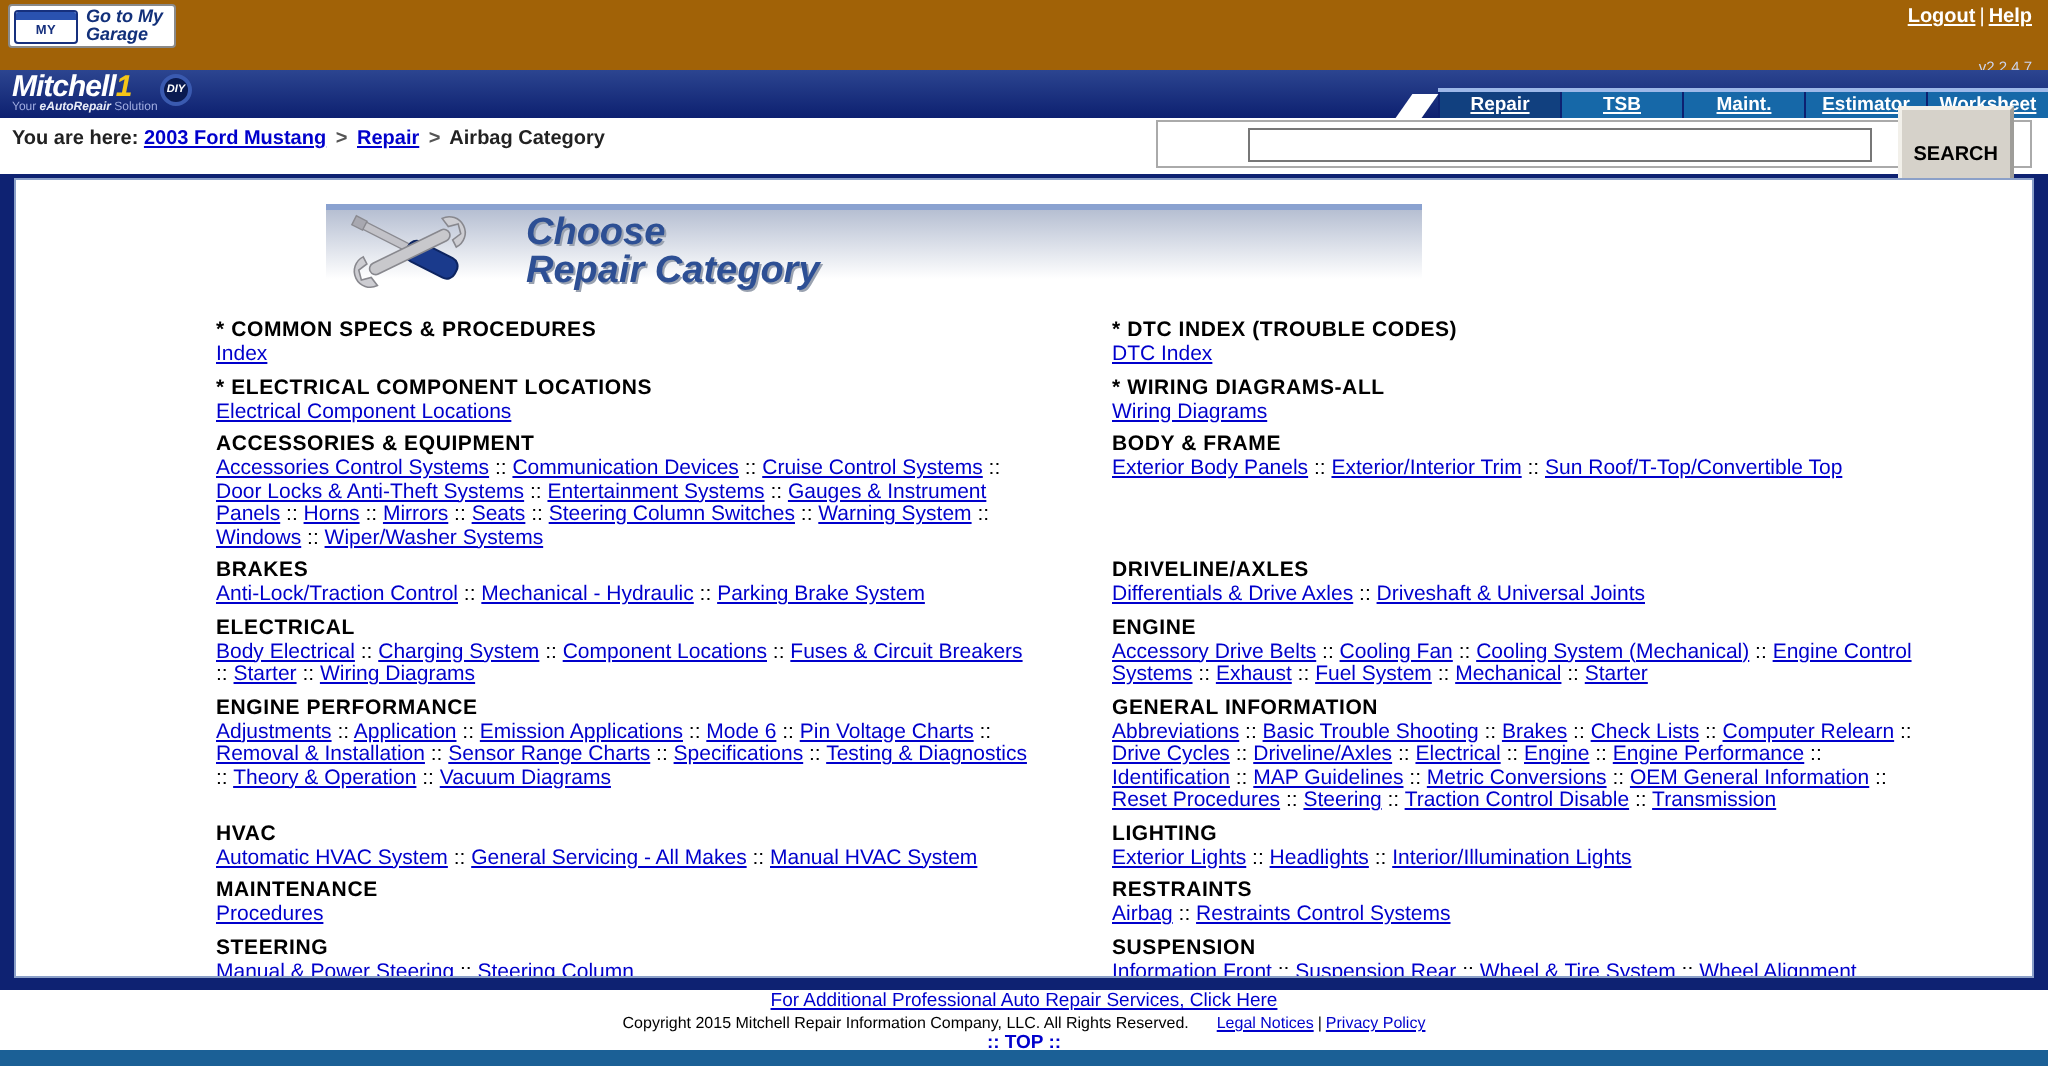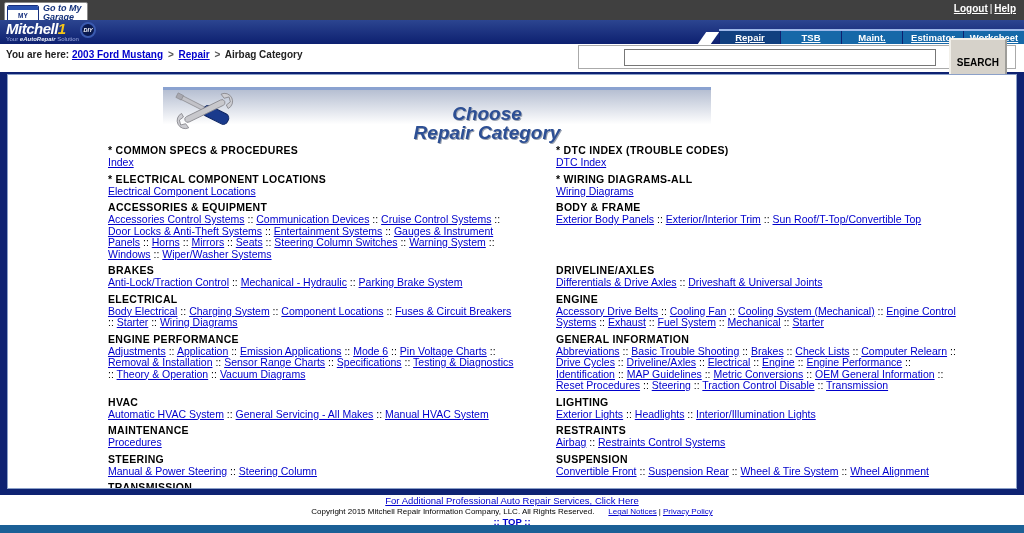--- a/index.html
+++ b/index.html
@@ -6,21 +6,21 @@
   html,body { margin:0; padding:0; }
   body {
     width:1024px; height:533px; overflow:hidden;
     font-family:"Liberation Sans", sans-serif;
     background:#0e2272;
     display:flex; flex-direction:column;
   }
   a { text-decoration:underline; cursor:pointer; }
 
   
-  .topbar { height:20px; background:#404040; position:relative; flex:0 0 auto; }
+  .topbar { height:35px; background:#a16207; position:relative; flex:0 0 auto; }
   .mycars-btn {
     position:absolute; left:4px; top:2px; height:22px;
     background:#fff; border:1px solid #8a8a8a; border-radius:2px;
     display:flex; align-items:center; gap:4px; padding:1px 5px 1px 2px; cursor:pointer;
   }
   .plate { width:32px; height:17px; border:1px solid #16307e; border-radius:2px; background:#fff; overflow:hidden; }
   .plate-top { height:4px; background:#2a52b0; }
   .plate-text { font-size:6.5px; line-height:11px; font-weight:bold; color:#16307e; text-align:center; letter-spacing:0.2px; }
   .garage-label { font-size:9px; line-height:9px; font-weight:bold; font-style:italic; color:#12307a; white-space:pre-line; }
   .top-right { position:absolute; right:8px; top:3px; text-align:right; }
@@ -73,23 +73,23 @@
   .content { background:#fff; height:100%; border:1px solid #8ba0c8; overflow:hidden; position:relative; }
 
   .banner {
     margin:12px 0 0 155px; width:548px; height:45px;
     border-top:3px solid #8aa2d0;
     background:linear-gradient(#b6bfd2, #ffffff 82%);
     position:relative;
   }
   .tools-icon { position:absolute; left:6px; top:-7px; }
   .banner-title {
-    margin-left:100px; padding-top:14px;
+    margin-left:100px; padding-top:2px;
     font-size:19px; line-height:19px; font-weight:bold; font-style:italic;
-    color:#2d4f94; text-shadow:1px 1px 0 #9aa2b0;text-align:center;
+    color:#2d4f94; text-shadow:1px 1px 0 #9aa2b0;
   }
 
   .catgrid { margin:13px 50px 0 100px; display:grid; grid-template-columns:1fr 1fr; column-gap:38px; align-items:start; }
   .section { margin-bottom:5px; }
   .sec-heading { font-size:10.5px; line-height:11px; font-weight:bold; color:#000; letter-spacing:0.3px; margin-bottom:1px; }
   .sec-links { font-size:10.5px; line-height:11.5px; }
   .cat-link { color:#0000cc; }
   .sep { color:#000; }
 
   
@@ -245,21 +245,21 @@
         <div class="section">
           <div class="sec-heading">RESTRAINTS</div>
           <div class="sec-links"><a class="cat-link">Airbag</a><span class="sep"> :: </span><a class="cat-link">Restraints Control Systems</a></div>
         </div>
         <div class="section">
           <div class="sec-heading">STEERING</div>
           <div class="sec-links"><a class="cat-link">Manual &amp; Power Steering</a><span class="sep"> :: </span><a class="cat-link">Steering Column</a></div>
         </div>
         <div class="section">
           <div class="sec-heading">SUSPENSION</div>
-          <div class="sec-links"><a class="cat-link">Convertible Front</a><span class="sep"> :: </span><a class="cat-link">Suspension Rear</a><span class="sep"> :: </span><a class="cat-link">Wheel &amp; Tire System</a><span class="sep"> :: </span><a class="cat-link">Wheel Alignment</a></div>
+          <div class="sec-links"><a class="cat-link">Information Front</a><span class="sep"> :: </span><a class="cat-link">Suspension Rear</a><span class="sep"> :: </span><a class="cat-link">Wheel &amp; Tire System</a><span class="sep"> :: </span><a class="cat-link">Wheel Alignment</a></div>
         </div>
         <div class="section">
           <div class="sec-heading">TRANSMISSION</div>
         </div>
         <div class="section"></div>
       </div>
 
   </div>
 </div>
 

